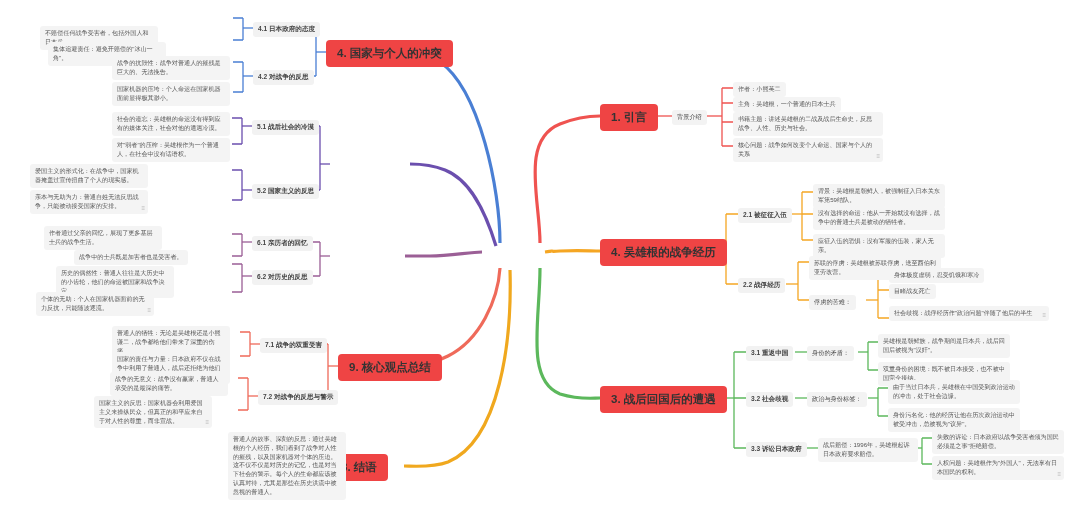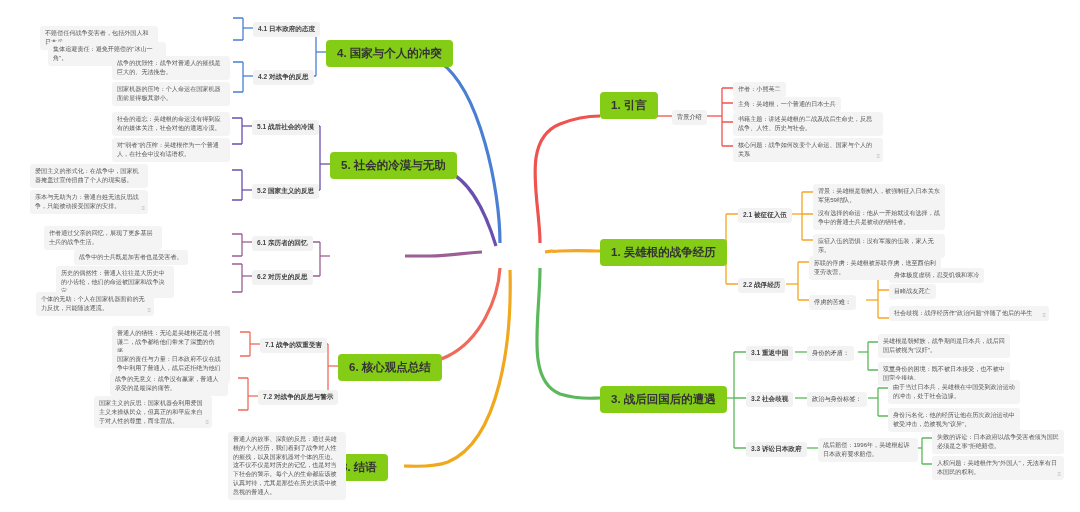--- a/index.html
+++ b/index.html
@@ -13,21 +13,21 @@
   
   .root{
     background:#f5333f;color:#fff;border-radius:5px;
     font-size:14.5px;font-weight:700;letter-spacing:1px;
     padding:9px 16px;white-space:nowrap;
     box-shadow:0 1px 2px rgba(0,0,0,.18);
   }
 
   
   .topic{
-    background:#84cc16;border-radius:4px;color:#333;
+    background:#ef4444;border-radius:4px;color:#333;
     font-size:11.5px;font-weight:700;padding:6px 11px;white-space:nowrap;
   }
 
   
   .sub{
     background:#f2f2f2;border-radius:3px;color:#444;
     font-size:6.6px;font-weight:700;padding:3px 5px;white-space:nowrap;
   }
 
   
@@ -124,28 +124,28 @@
     <path d="M328 344 L 328 396 M328 344 L 318 344 M328 396 L 318 396" stroke="#ef6a5a" stroke-width="1.3" fill="none"></path>
     <path d="M260 344 L 250 344" stroke="#ef6a5a" stroke-width="1.3" fill="none"></path>
     <path d="M250 332 L 250 356 M250 332 L 240 332 M250 356 L 240 356" stroke="#ef6a5a" stroke-width="1.3" fill="none"></path>
     <path d="M258 396 L 248 396" stroke="#ef6a5a" stroke-width="1.3" fill="none"></path>
     <path d="M248 378 L 248 410 M248 378 L 238 378 M248 410 L 238 410" stroke="#ef6a5a" stroke-width="1.3" fill="none"></path>
 
     <path d="M330 466 L 318 466" stroke="#f0a81e" stroke-width="1.3" fill="none"></path>
   </svg>
 
 
-  <div class="node topic" style="left:600px;top:92px;">1. 引言</div>
+  <div class="node topic" style="left:600px;top:104px;">1. 引言</div>
   <div class="node lab" style="left:672px;top:110px;">背景介绍</div>
   <div class="node leaf auto" style="left:733px;top:82px;">作者：小熊英二</div>
   <div class="node leaf auto" style="left:733px;top:97px;">主角：吴雄根，一个普通的日本士兵</div>
   <div class="node leaf w4" style="left:733px;top:112px;">书籍主题：讲述吴雄根的二战及战后生命史，反思战争、人性、历史与社会。</div>
   <div class="node leaf w4" style="left:733px;top:138px;">核心问题：战争如何改变个人命运、国家与个人的关系<span class="note"></span></div>
 
-  <div class="node topic" style="left:600px;top:239px;">1. 吴雄根的战争经历</div>
+  <div class="node topic" style="left:600px;top:239px;">4. 吴雄根的战争经历</div>
   <div class="node sub" style="left:738px;top:208px;">2.1 被征征入伍</div>
   <div class="node leaf w2" style="left:813px;top:184px;">背景：吴雄根是朝鲜人，被强制征入日本关东军第59结队。</div>
   <div class="node leaf w2" style="left:813px;top:206px;">没有选择的命运：他从一开始就没有选择，战争中的普通士兵是被动的牺牲者。</div>
   <div class="node leaf w2" style="left:813px;top:234px;">应征入伍的恐惧：没有军服的伍装，家人无亲。</div>
 
   <div class="node sub" style="left:738px;top:278px;">2.2 战俘经历</div>
   <div class="node leaf w2" style="left:809px;top:256px;">苏联的俘虏：吴雄根被苏联俘虏，送至西伯利亚劳改营。</div>
   <div class="node lab" style="left:809px;top:295px;">俘虏的苦难：</div>
   <div class="node leaf auto" style="left:889px;top:268px;">身体极度虚弱，忍受饥饿和寒冷</div>
   <div class="node leaf auto" style="left:889px;top:284px;">目睹战友死亡</div>
@@ -169,38 +169,37 @@
 
   <div class="node topic" style="left:326px;top:40px;">4. 国家与个人的冲突</div>
   <div class="node sub" style="left:253px;top:22px;">4.1 日本政府的态度</div>
   <div class="node leaf w1" style="left:40px;top:26px;">不赔偿任何战争受害者，包括外国人和日本兵。</div>
   <div class="node leaf w1" style="left:48px;top:42px;">集体追避责任：避免开赔偿的"冰山一角"。</div>
 
   <div class="node sub" style="left:253px;top:70px;">4.2 对战争的反思</div>
   <div class="node leaf w1" style="left:112px;top:56px;">战争的抗毁性：战争对普通人的摧残是巨大的、无法挽告。</div>
   <div class="node leaf w1" style="left:112px;top:82px;">国家机器的压垮：个人命运在国家机器面前显得极其渺小。</div>
 
-  <div class="node topic" style="left:330px;top:152px;">5. 社会的冷漠与无助</div>
   <div class="node sub" style="left:252px;top:120px;">5.1 战后社会的冷漠</div>
   <div class="node leaf w1" style="left:112px;top:112px;">社会的遗忘：吴雄根的命运没有得到应有的媒体关注，社会对他的遭遇冷漠。</div>
   <div class="node leaf w1" style="left:112px;top:138px;">对"弱者"的压榨：吴雄根作为一个普通人，在社会中没有话语权。</div>
 
   <div class="node sub" style="left:252px;top:184px;">5.2 国家主义的反思</div>
   <div class="node leaf w1" style="left:30px;top:164px;">爱国主义的形式化：在战争中，国家机器掩盖过宣传扭曲了个人的现实感。</div>
   <div class="node leaf w1" style="left:30px;top:190px;">亲本与无助为力：普通自姓无法反思战争，只能被动接受国家的安排。<span class="note"></span></div>
 
   <div class="node sub" style="left:252px;top:236px;">6.1 亲历者的回忆</div>
   <div class="node leaf w1" style="left:44px;top:226px;">作者通过父亲的回忆，展现了更多基层士兵的战争生活。</div>
   <div class="node leaf auto" style="left:74px;top:250px;">战争中的士兵既是加害者也是受害者。</div>
 
   <div class="node sub" style="left:252px;top:270px;">6.2 对历史的反思</div>
   <div class="node leaf w1" style="left:56px;top:266px;">历史的偶然性：普通人往往是大历史中的小齿轮，他们的命运被国家和战争决定。</div>
   <div class="node leaf w1" style="left:36px;top:292px;">个体的无助：个人在国家机器面前的无力反抗，只能随波逐流。<span class="note"></span></div>
 
-  <div class="node topic" style="left:338px;top:354px;">6. 核心观点总结</div>
+  <div class="node topic" style="left:338px;top:354px;">9. 核心观点总结</div>
   <div class="node sub" style="left:260px;top:338px;">7.1 战争的双重受害</div>
   <div class="node leaf w1" style="left:112px;top:326px;">普通人的牺牲：无论是吴雄根还是小熊谦二，战争都给他们带来了深重的伤痛。</div>
   <div class="node leaf w1" style="left:112px;top:352px;">国家的责任与力量：日本政府不仅在战争中利用了普通人，战后还拒绝为他们负责。</div>
 
   <div class="node sub" style="left:258px;top:390px;">7.2 对战争的反思与警示</div>
   <div class="node leaf w1" style="left:110px;top:372px;">战争的无意义：战争没有赢家，普通人承受的是最深的痛苦。</div>
   <div class="node leaf w1" style="left:94px;top:396px;">国家主义的反思：国家机器会利用爱国主义来操纵民众，但真正的和平应来自于对人性的尊重，而非宣战。<span class="note"></span></div>
 
   <div class="node topic" style="left:330px;top:454px;">8. 结语</div>
   <div class="node leaf w1" style="left:228px;top:432px;">普通人的故事、深刻的反思：通过吴雄根的个人经历，我们看到了战争对人性的摧残，以及国家机器对个体的压迫。这不仅不仅是对历史的记忆，也是对当下社会的警示。每个人的生命都应该被认真对待，尤其是那些在历史洪流中被忽视的普通人。</div>

